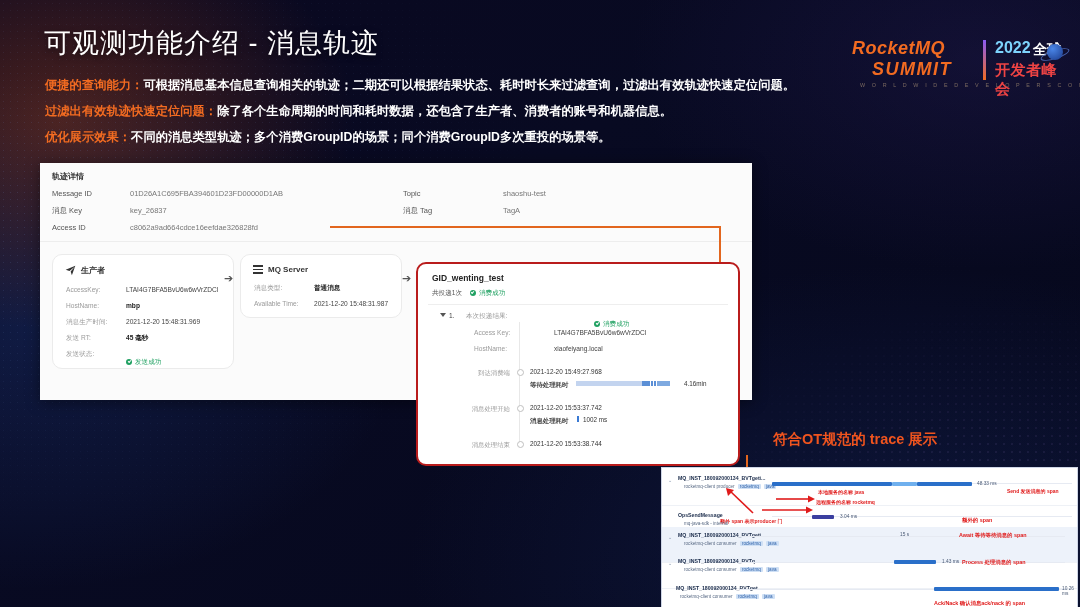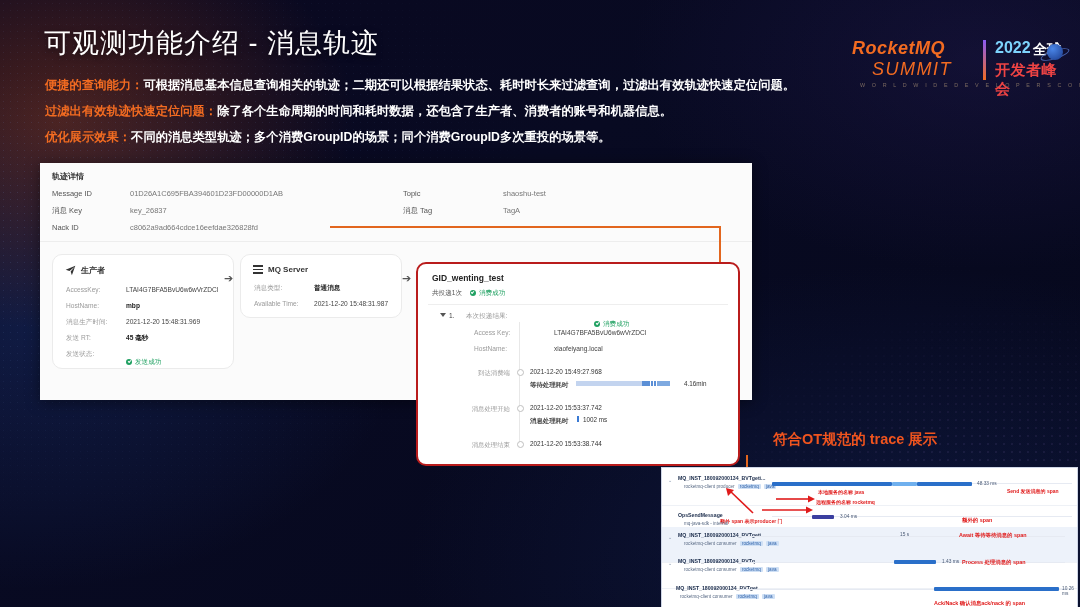--- a/index.html
+++ b/index.html
@@ -37,21 +37,21 @@
   
   .bullet{position:absolute;left:45px;font-size:12.3px;color:#ffffff;white-space:nowrap;font-weight:bold;}
   .bullet .hl{color:#f26b21;}
   .bullet .sep{color:#f26b21;}
   #b1{top:77px;} #b2{top:103px;} #b3{top:129px;}
 
   
   #logo{position:absolute;right:15px;top:38px;width:215px;height:56px;}
   .lg-rocket{position:absolute;left:2px;top:0px;font-size:18px;font-weight:bold;font-style:italic;
              color:#f26b21;letter-spacing:.5px;font-family:"Liberation Sans",sans-serif;}
-  .lg-summit{position:absolute;left:22px;top:21px;font-size:18px;font-weight:normal;font-style:italic;
+  .lg-summit{position:absolute;left:22px;top:21px;font-size:18px;font-weight:bold;font-style:italic;
              color:#f26b21;letter-spacing:1.5px;}
   .lg-bar{position:absolute;left:133px;top:2px;width:3px;height:40px;background:linear-gradient(#8a5cf6,#f26b21);}
   .lg-2022{position:absolute;left:145px;top:1px;font-size:16px;font-weight:bold;color:#7dd3fc;}
   .lg-qq{position:absolute;left:183px;top:3px;font-size:14px;font-weight:bold;color:#fff;}
   .lg-kf{position:absolute;left:145px;top:23px;font-size:15px;font-weight:bold;color:#ef4444;letter-spacing:.5px;}
   .lg-globe{position:absolute;left:197px;top:6px;width:16px;height:16px;border-radius:50%;
             background:radial-gradient(circle at 35% 30%,#4a86e8,#1b3a8a);}
   .lg-ring{position:absolute;left:190px;top:12px;width:28px;height:7px;border:1px solid #5577cc;
             border-radius:50%;transform:rotate(-18deg);opacity:.8;}
   .lg-sub{position:absolute;left:10px;top:44px;font-size:5.4px;color:#7b6a60;letter-spacing:2.6px;white-space:nowrap;}
@@ -164,21 +164,21 @@
   <div class="lg-sub">W O R L D W I D E   D E V E L O P E R S   C O N F E R E N C E</div>
 </div>
 
 <div id="card">
   <div id="card-title">轨迹详情</div>
 
   <div class="hdr-label" style="left:12px;top:26px">Message ID</div>
   <div class="hdr-value" style="left:90px;top:26px">01D26A1C695FBA394601D23FD00000D1AB</div>
   <div class="hdr-label" style="left:12px;top:43px">消息 Key</div>
   <div class="hdr-value" style="left:90px;top:43px">key_26837</div>
-  <div class="hdr-label" style="left:12px;top:60px">Nack ID</div>
+  <div class="hdr-label" style="left:12px;top:60px">Access ID</div>
   <div class="hdr-value" style="left:90px;top:60px">c8062a9ad664cdce16eefdae326828fd</div>
 
   <div class="hdr-label" style="left:363px;top:26px">Topic</div>
   <div class="hdr-value" style="left:463px;top:26px">shaoshu-test</div>
   <div class="hdr-label" style="left:363px;top:43px">消息 Tag</div>
   <div class="hdr-value" style="left:463px;top:43px">TagA</div>
 
   <div id="hdr-rule"></div>
 </div>
 

